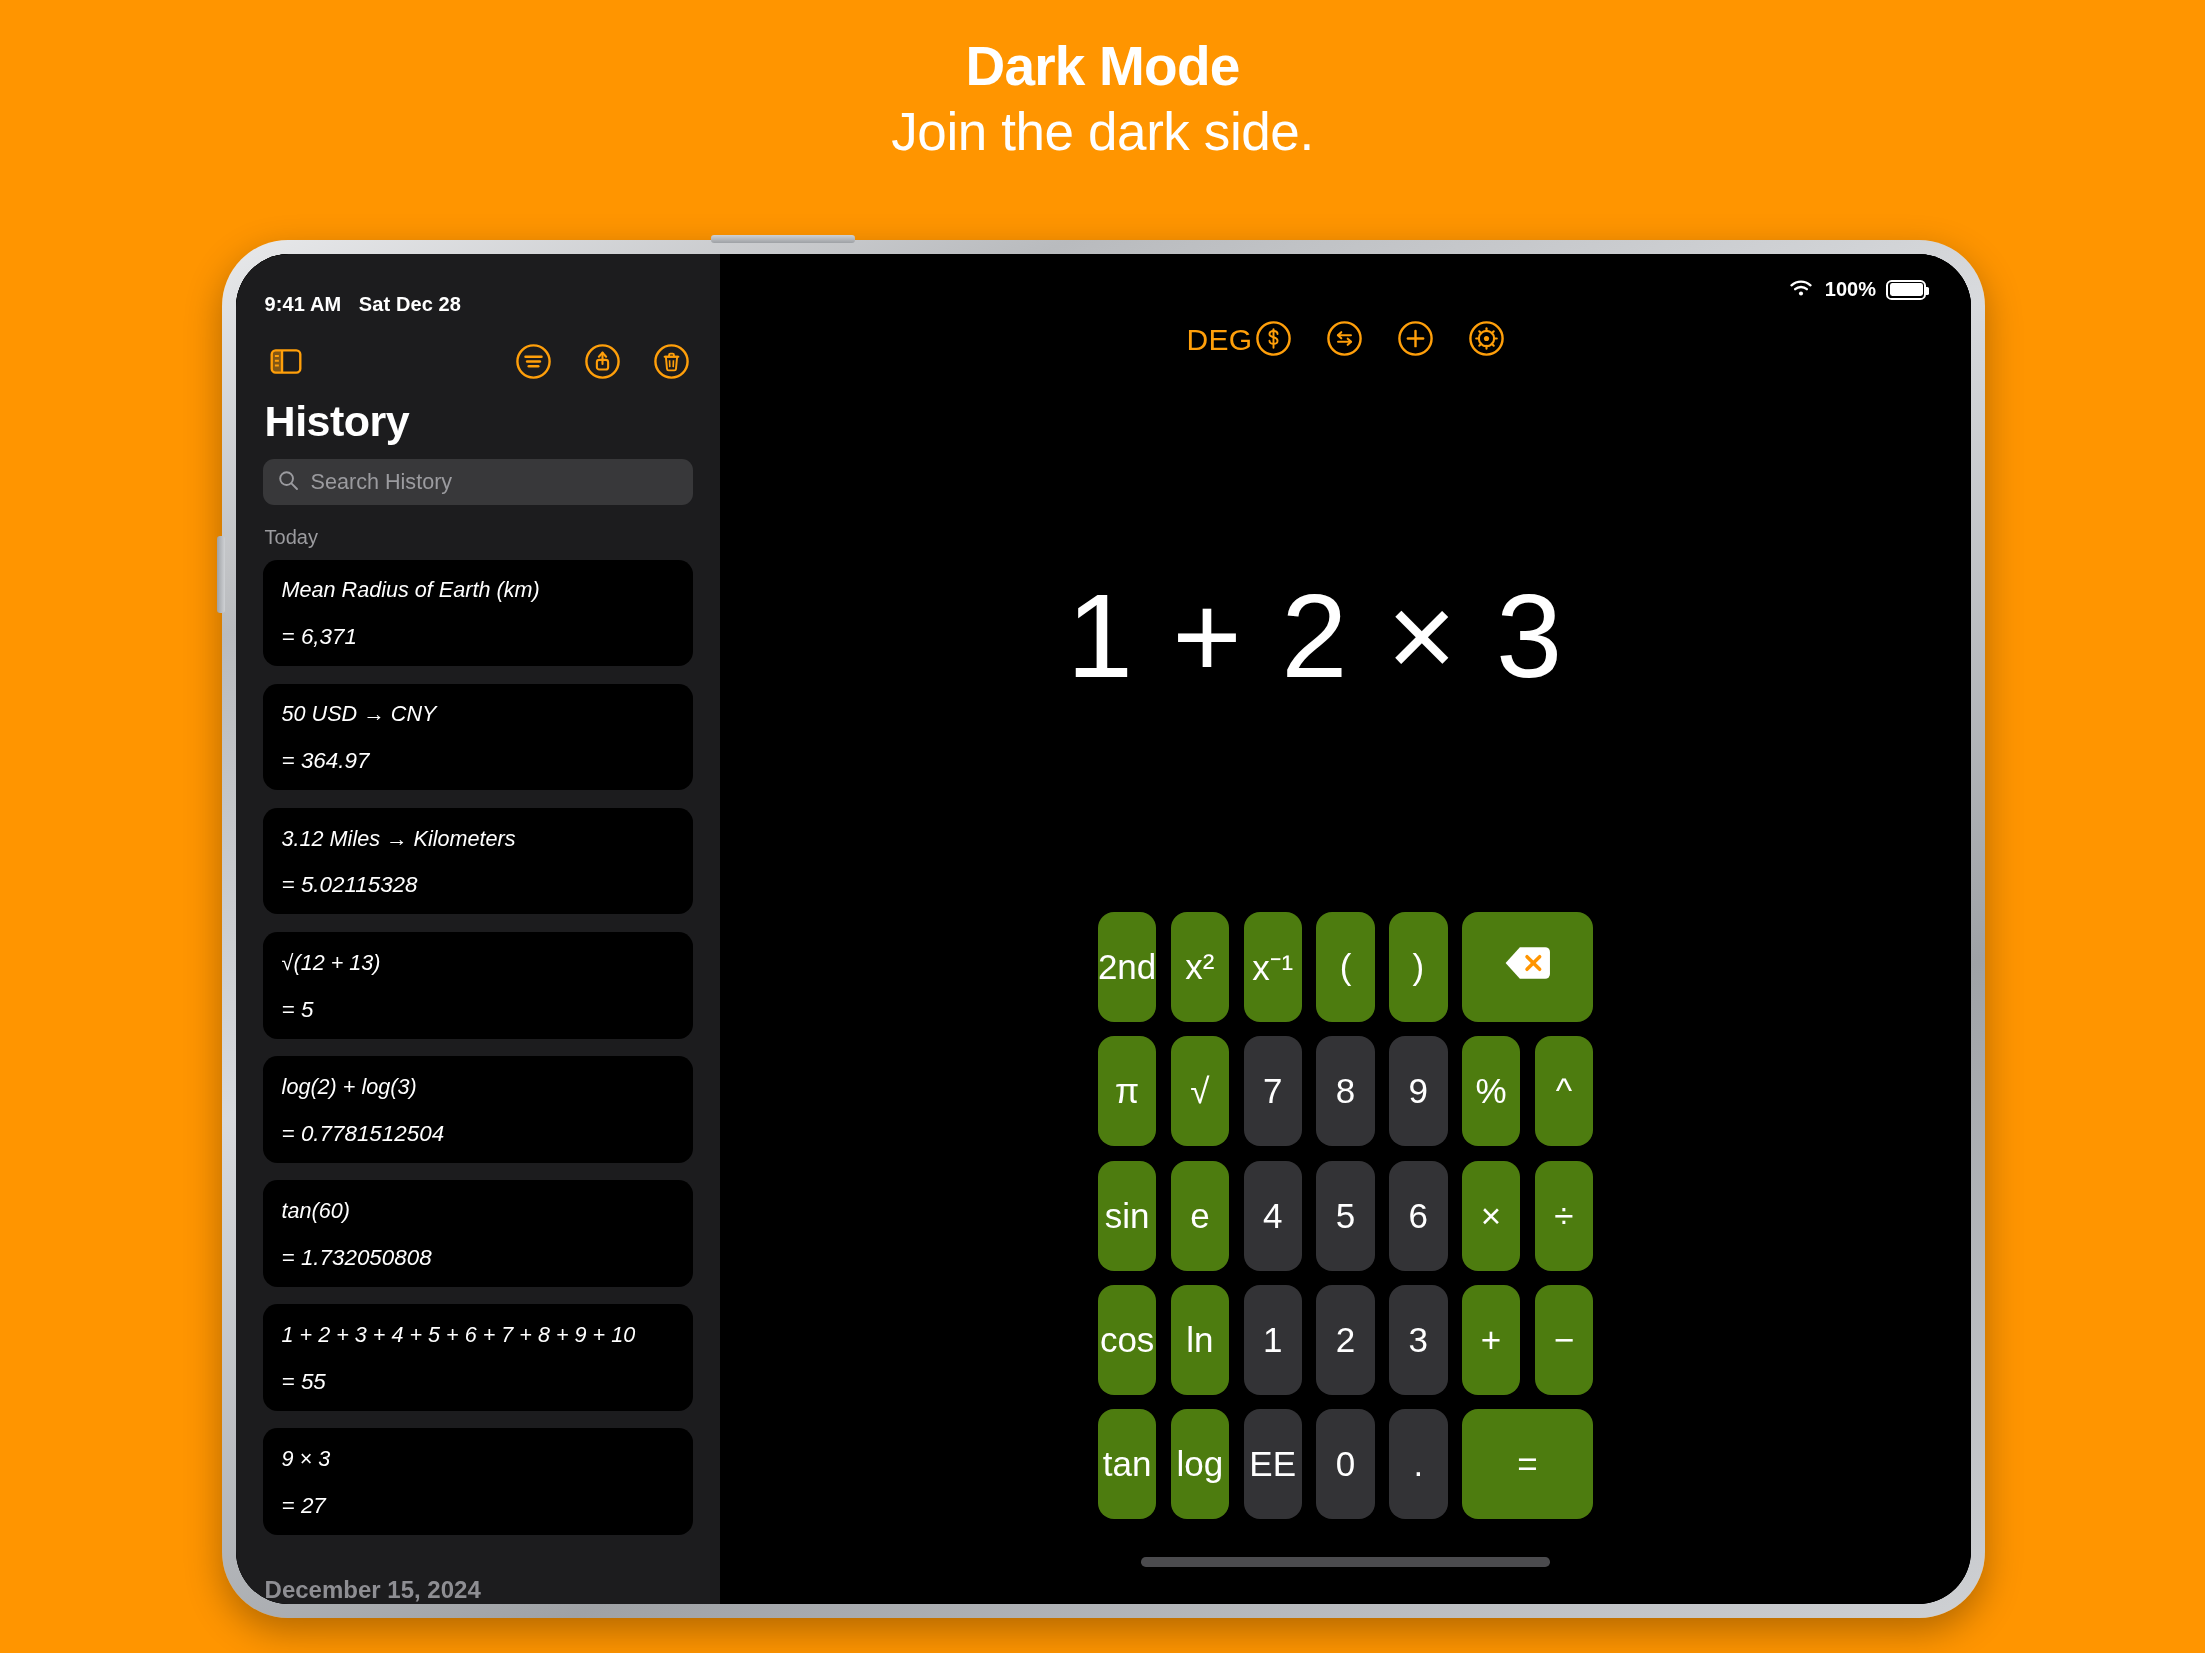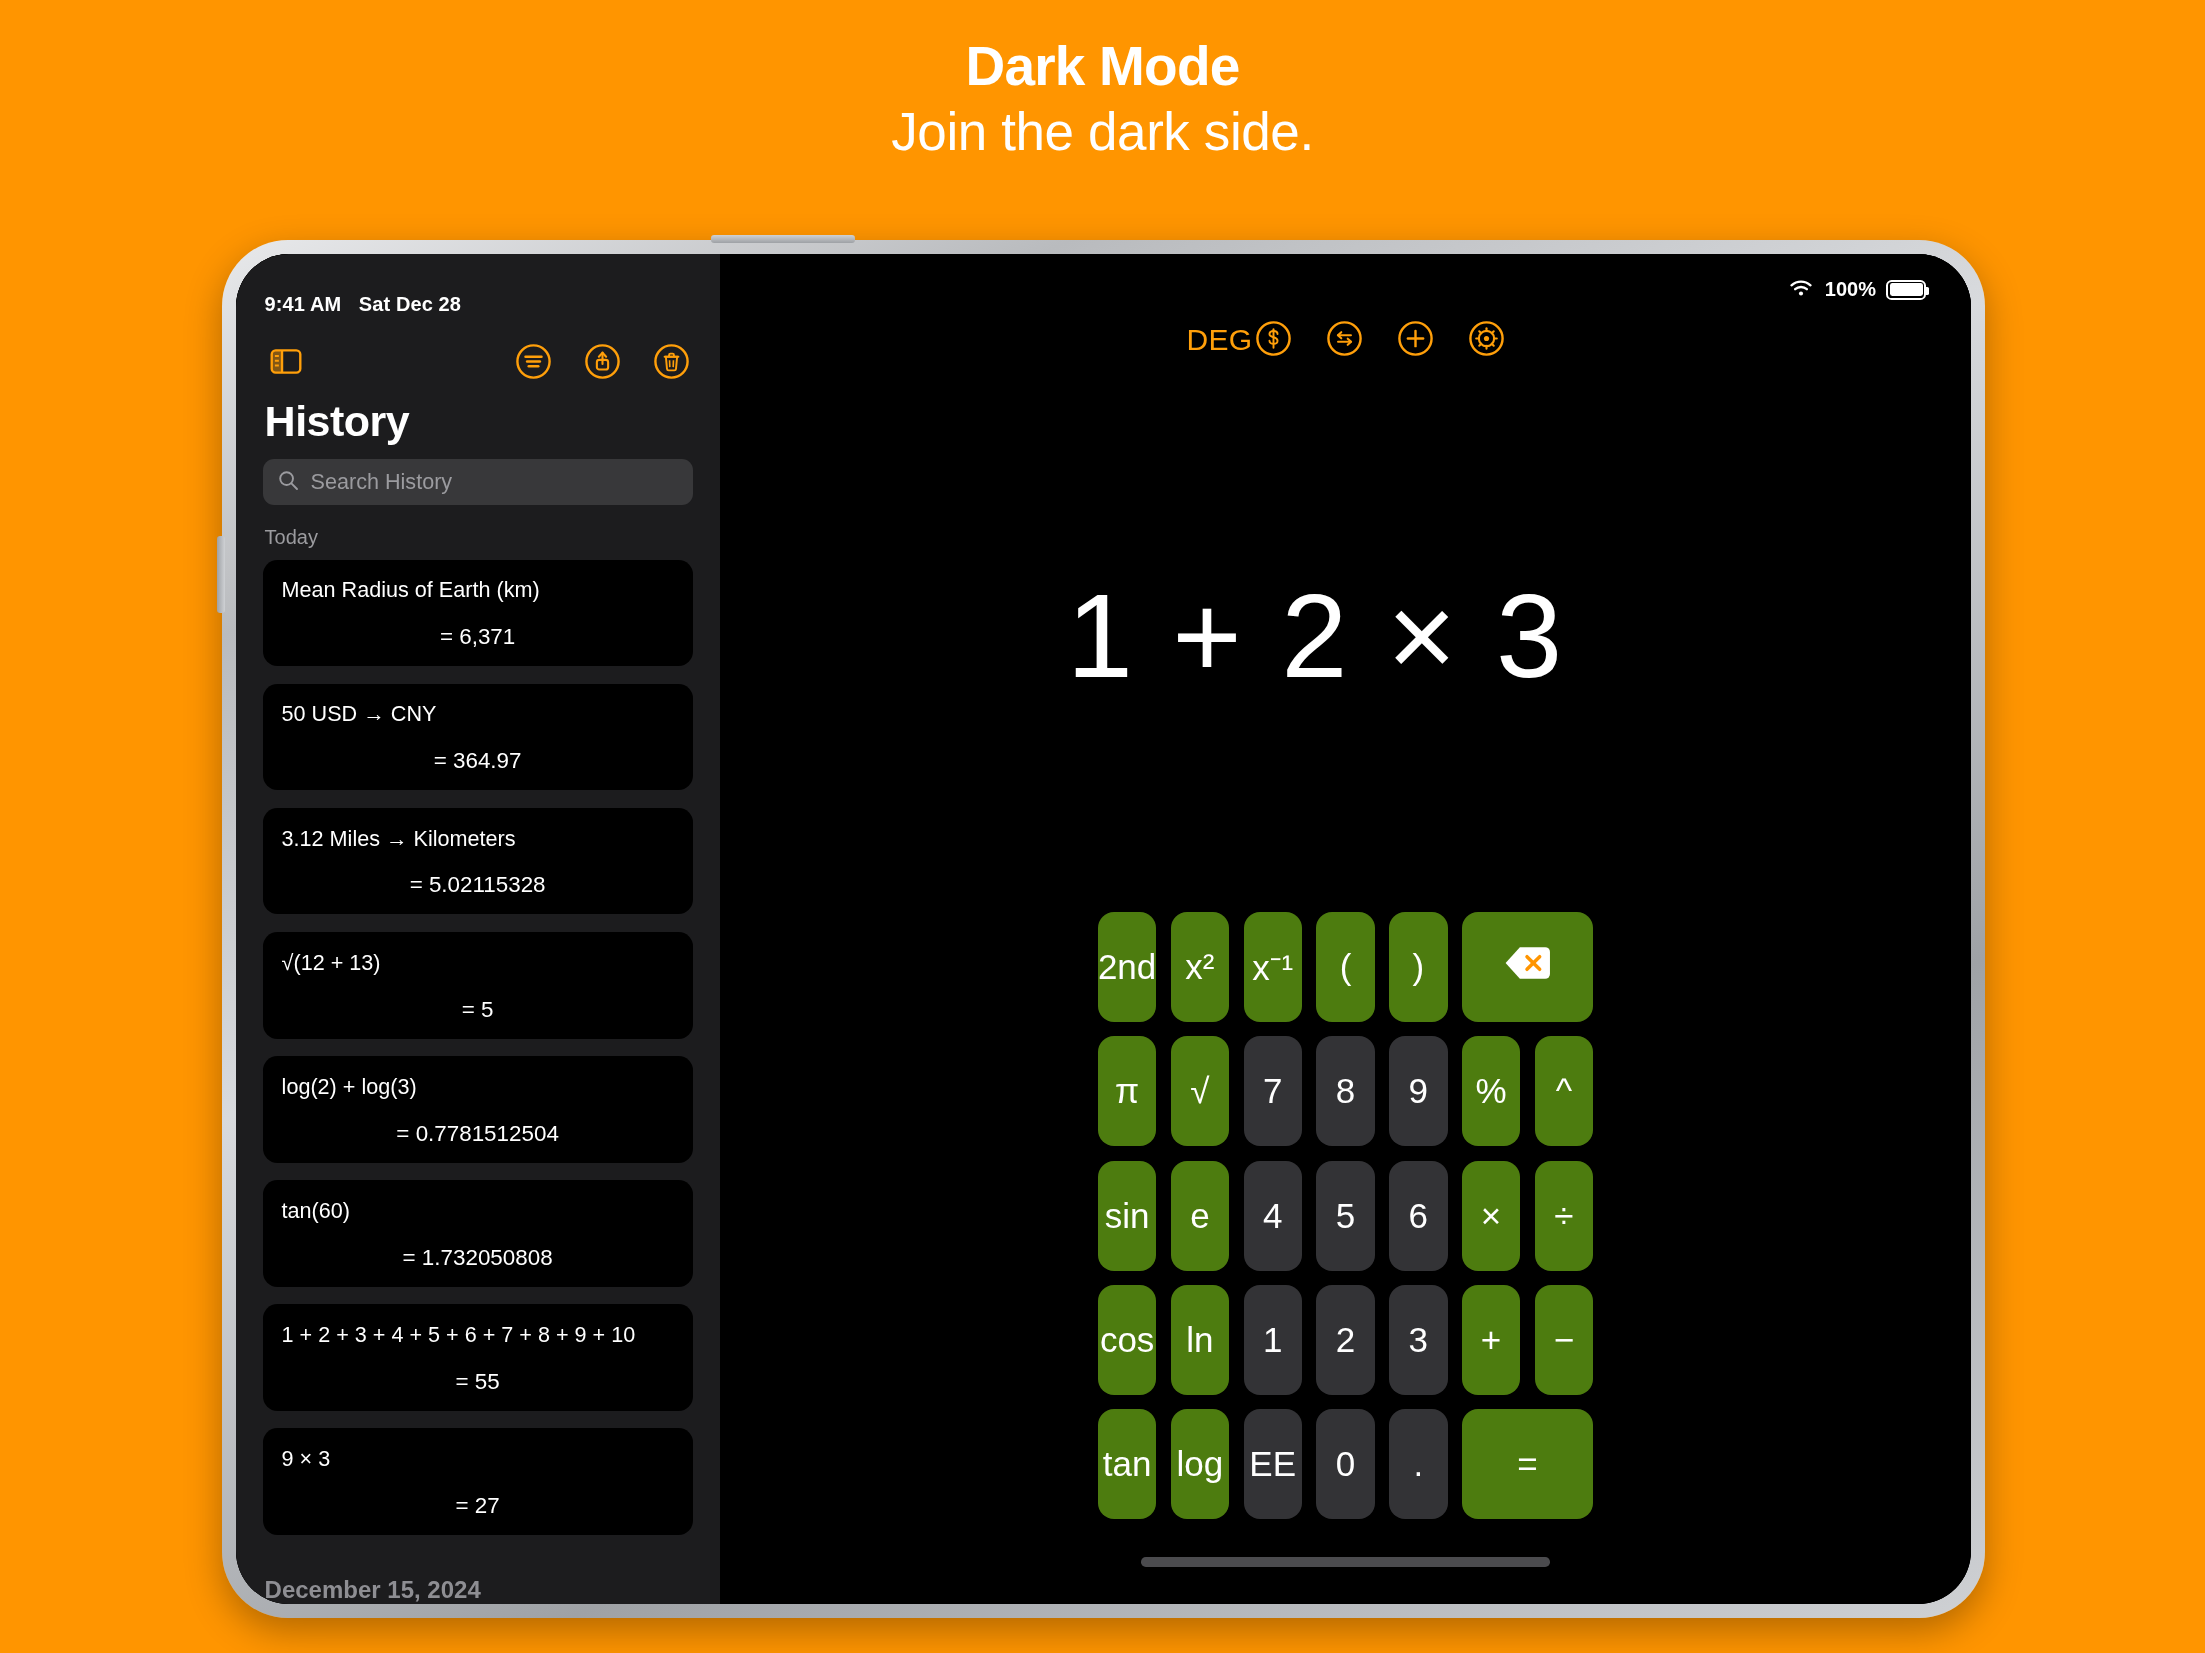--- a/index.html
+++ b/index.html
@@ -107,28 +107,28 @@
   .search-box {
     height:46px; background:#38383A; border-radius:11.2px;
     display:flex; align-items:center; gap:11.2px; padding:0 14.4px;
   }
   .search-box .ph { color:#9b9b9f; font-size:21.6px; }
 
   .section-label {
     padding:21px 29px 0 29px; color:#9b9b9f; font-size:20px;
   }
 
-  .hist-list { padding:11.2px 27px 0 27px; flex:1; overflow:hidden; }
+  .hist-list { padding:11.2px 27px 0 27px; flex:1; overflow:hidden;font-style:italic; }
   .hist-item {
     background:#000; border-radius:14.4px;
     padding:17.6px 19px 16px 19px; margin-bottom:17.6px;
   }
   .hist-expr { color:#fff; font-size:21.6px; line-height:1.2; }
   .hist-res {
-    color:#fff; font-size:22.4px; text-align:center; margin-top:21px;
+    color:#fff; font-size:22.4px; text-align:left; margin-top:21px;
   }
   .date-label {
     padding:4.8px 29px 0 29px; color:#8e8e93; font-size:24px; font-weight:600;
   }
 
   
   .calc { flex:1; position:relative; background:#000;
     border-top-right-radius:53px; border-bottom-right-radius:53px;
     display:flex; flex-direction:column;align-items:center; }
 

